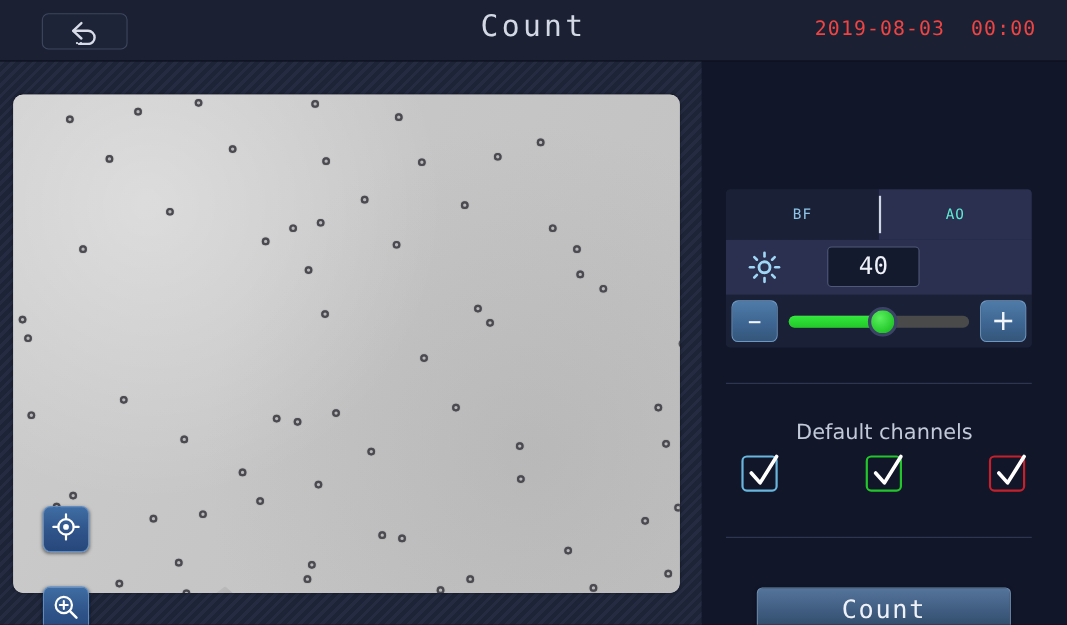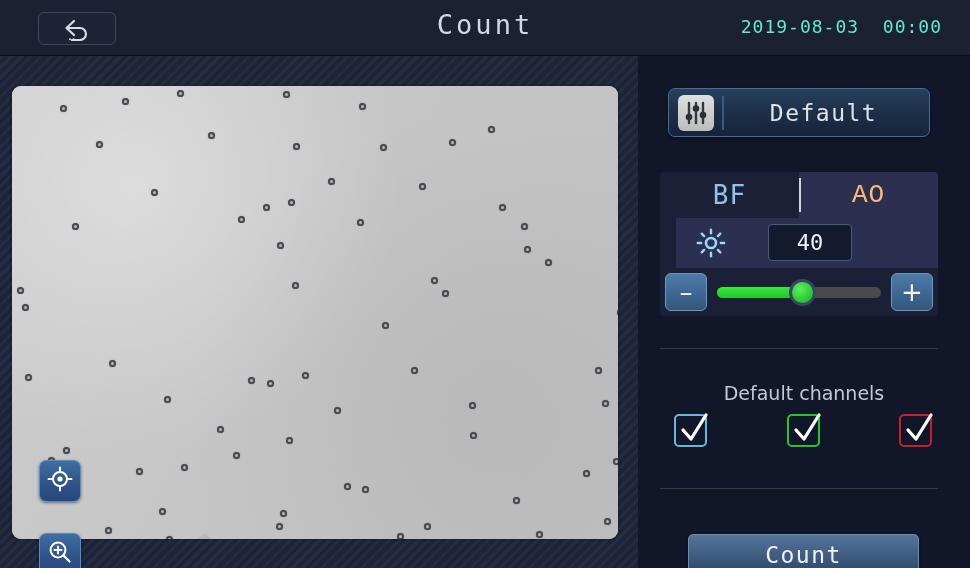--- a/index.html
+++ b/index.html
@@ -56,21 +56,21 @@
     color: #d3d8e4;
     font-family: "DejaVu Sans Mono", monospace;
     font-weight: 400;
   }
   .datetime {
     position: absolute;
     right: 28px;
     top: 16px;
     font-size: 18px;
     letter-spacing: 1px;
-    color: #5eead4;
+    color: #ef4444;
     font-family: "DejaVu Sans Mono", monospace;
     white-space: pre;
   }
 
   
   .stage {
     position: absolute;
     left: 0;
     top: 56px;
     width: 638px;
@@ -202,47 +202,46 @@
   .tabs {
     display: flex;
     height: 46px;
     background: #1a2036;
   }
   .tab {
     flex: 1;
     display: flex;
     align-items: center;
     justify-content: center;
-    font-size: 26px;
+    font-size: 13px;
     letter-spacing: 1px;
     font-family: "DejaVu Sans Mono", monospace;
     position: relative;
     text-align: right;
   }
   .tab + .tab::before {
     content: "";
     position: absolute;
     left: 0;
     top: 6px;
     bottom: 6px;
     width: 2px;
     background: #cfd6e3;
   }
   .tab.active { background: #2b3050; }
   .tab.bf { color: #8fc4e8; }
-  .tab.ao { color: #fdba74; font-family: Liberation Mono, monospace; }
+  .tab.ao { color: #5eead4; }
   .tab.pi { color: #e62d3c; }
 
   .bright-row {
     height: 50px;
     background: #2b3050;
     display: flex;
     align-items: center;
     position: relative;
-    margin-left: 16px;
   }
   .sun-icon { margin-left: 20px; display:flex; }
   .value-box {
     position: absolute;
     left: 92px;
     top: 6px;
     width: 84px;
     height: 37px;
     background: #141a2e;
     border: 1px solid #4e5878;
@@ -489,32 +488,20 @@
           <circle cx="11" cy="11" r="7.4" fill="none" stroke="#ffffff" stroke-width="2"></circle>
           <path d="M11 7.4 V14.6 M7.4 11 H14.6" stroke="#ffffff" stroke-width="1.9" stroke-linecap="round"></path>
           <path d="M16.4 16.4 L22.5 22.5" stroke="#ffffff" stroke-width="2.3" stroke-linecap="round"></path>
         </svg>
       </span>
     </div>
   </div>
 
   <div class="side">
 
-    <div class="preset-btn">
-      <span class="preset-icon">
-        <svg width="26" height="26" viewBox="0 0 26 26">
-          <path d="M6 3 V23 M13 3 V23 M20 3 V23" stroke="#33373f" stroke-width="2.4" stroke-linecap="round"></path>
-          <circle cx="6" cy="17" r="3.3" fill="#2b2f36"></circle>
-          <circle cx="13" cy="8.5" r="3.3" fill="#2b2f36"></circle>
-          <circle cx="20" cy="15" r="3.3" fill="#2b2f36"></circle>
-        </svg>
-      </span>
-      <span class="preset-sep"></span>
-      <span class="preset-label">Default</span>
-    </div>
 
     <div class="ctrl-box">
       <div class="tabs">
         <div class="tab bf">BF</div>
         <div class="tab ao active">AO</div>
       </div>
 
       <div class="bright-row">
         <span class="sun-icon">
           <svg width="30" height="30" viewBox="0 0 30 30">

